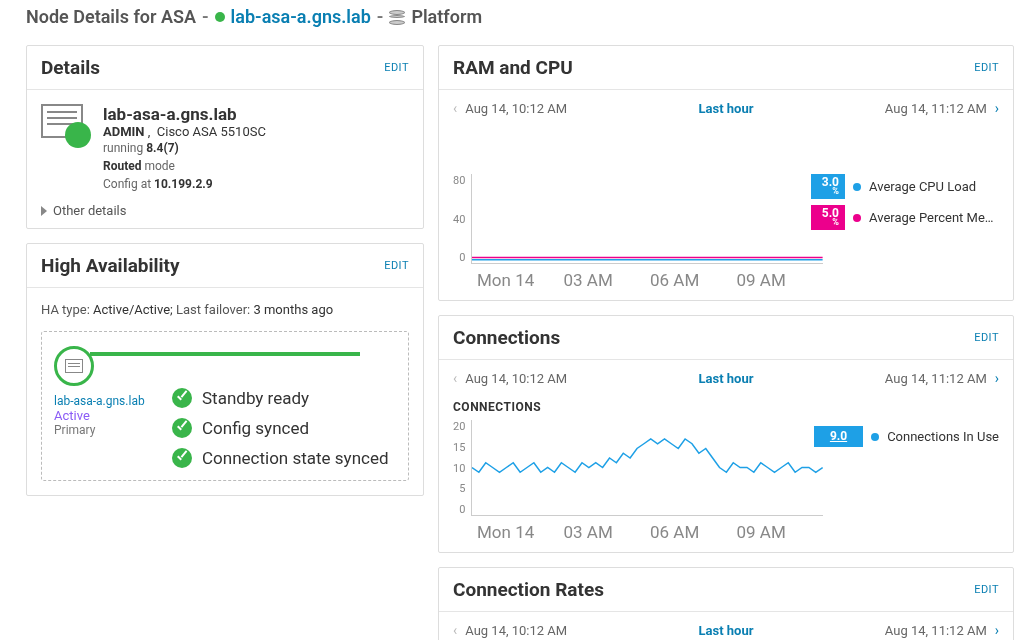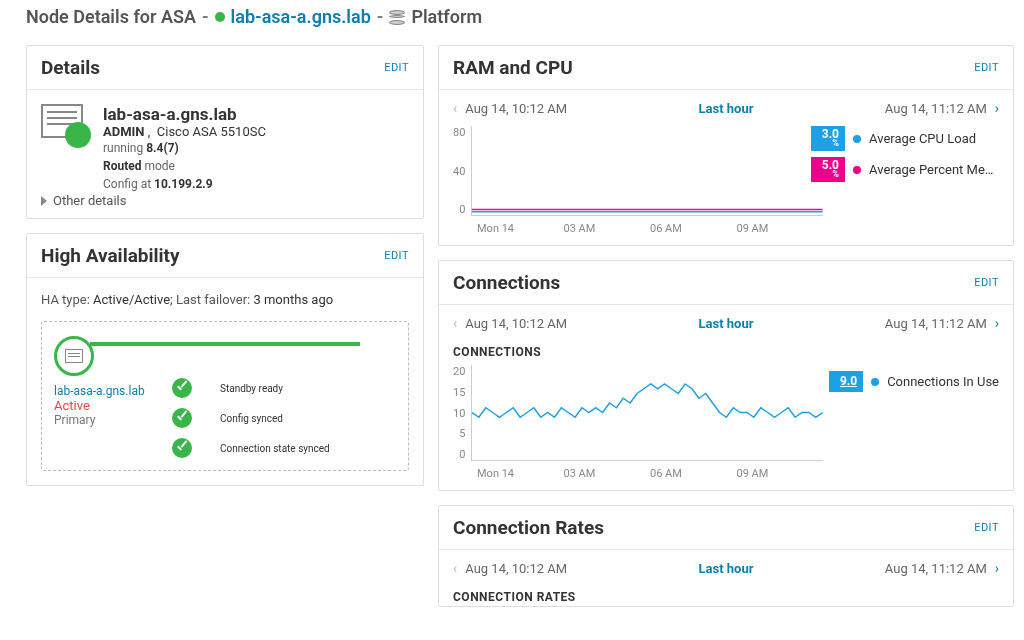--- a/index.html
+++ b/index.html
@@ -27,61 +27,61 @@
   .dev-row { display: flex; gap: 14px; }
   .dev-icon { width: 48px; height: 42px; position: relative; }
   .dev-icon .box { position: absolute; inset: 0 6px 8px 0; border: 2px solid #888; background: #fff; }
   .dev-icon .box::before { content: ""; position: absolute; left: 4px; right: 4px; top: 5px; height: 2px; background: #888; box-shadow: 0 6px 0 #888, 0 12px 0 #888; }
   .dev-icon .dot { position: absolute; right: -2px; bottom: -2px; width: 26px; height: 26px; border-radius: 50%; background: #39b54a; }
   .dev-meta h3 { font-size: 17px; font-weight: 700; }
   .dev-meta .l1 { font-size: 13px; color: #333; }
   .dev-meta .l1 b { font-weight: 700; }
   .dev-meta .l2, .dev-meta .l3, .dev-meta .l4 { font-size: 12px; color: #666; line-height: 1.5; }
   .dev-meta b { color: #333; }
-  .other { font-size: 13px; color: #555; cursor: pointer; display: flex; align-items: center; gap: 6px; }
+  .other { margin-top: 10px; font-size: 13px; color: #555; cursor: pointer; display: flex; align-items: center; gap: 6px; }
   .tri { width: 0; height: 0; border-top: 5px solid transparent; border-bottom: 5px solid transparent; border-left: 6px solid #888; }
 
   
   .ha-body { padding: 14px; }
   .ha-top { font-size: 13px; color: #555; margin-bottom: 14px; }
   .ha-diag { border: 1px dashed #bbb; border-radius: 3px; padding: 14px 12px 16px; position: relative; }
   .ha-nodes { display: flex; justify-content: space-between; align-items: flex-start; position: relative; }
   .ha-line { position: absolute; top: 20px; left: 48px; right: 48px; height: 4px; background: #39b54a; z-index: 0; }
   .ha-node { position: relative; z-index: 1; text-align: left; width: 96px; }
   .ha-node.right { text-align: right; }
   .ha-circ { width: 40px; height: 40px; border: 3px solid #39b54a; border-radius: 50%; background: #fff; display: flex; align-items: center; justify-content: center; }
   .ha-node.right .ha-circ { margin-left: auto; }
   .ha-circ .mini { width: 18px; height: 14px; border: 1.5px solid #888; position: relative; }
   .ha-circ .mini::before { content: ""; position: absolute; left: 2px; right: 2px; top: 3px; height: 1px; background: #888; box-shadow: 0 3px 0 #888; }
   .ha-node .nm { font-size: 12px; color: #0a7fb2; margin-top: 8px; }
   .ha-node .nm.it { color: #555; font-style: italic; }
-  .ha-node .st { font-size: 13px; color: #ef4444; }
+  .ha-node .st { font-size: 13px; color: #8b5cf6; }
   .ha-node .rl { font-size: 12px; color: #777; }
   .ha-checks { position: absolute; left: 130px; top: 56px; display: flex; flex-direction: column; gap: 10px; }
-  .ck { display: flex; align-items: center; gap: 28px; font-size: 10px; color: #333; }
+  .ck { display: flex; align-items: center; gap: 10px; font-size: 17px; color: #333; }
   .ck .ok { width: 20px; height: 20px; border-radius: 50%; background: #39b54a; position: relative; flex: none; }
   .ck .ok::after { content: ""; position: absolute; left: 5px; top: 9px; width: 5px; height: 2px; background: #fff; transform: rotate(45deg); }
   .ck .ok::before { content: ""; position: absolute; left: 8px; top: 5px; width: 8px; height: 2px; background: #fff; transform: rotate(-50deg); }
   .ha-diag { height: 150px; }
 
   
   .time-row { display: flex; align-items: center; justify-content: space-between; padding: 10px 14px; font-size: 13px; color: #666; }
   .time-row .mid { color: #0a7fb2; font-weight: 700; }
   .time-row .lr { display: flex; align-items: center; gap: 8px; }
   .chev { color: #0a7fb2; font-size: 14px; cursor: pointer; user-select: none; }
   .chev.off { color: #bbb; cursor: default; }
 
   .chart-zone { padding: 0 14px 10px; position: relative; }
   .chart-title { font-size: 12px; letter-spacing: .5px; color: #333; font-weight: 700; margin: 4px 0 6px; }
   .chart-title .sub { text-transform: none; font-weight: 400; color: #777; letter-spacing: 0; margin-left: 6px; }
   .plot { display: flex; }
   .yaxis { display: flex; flex-direction: column; justify-content: space-between; align-items: flex-end; font-size: 11px; color: #888; padding-right: 6px; }
   .plot-area { flex: 1; position: relative; border-left: 1px solid #ccc; border-bottom: 1px solid #ccc; }
   svg.series { position: absolute; inset: 0; width: 100%; height: 100%; }
-  .xaxis { display: flex; font-size: 11px; color: #888; padding-top: 6px; }
+  .xaxis { display: flex; font-size: 17px; color: #888; padding-top: 6px; }
   .xaxis span { flex: 1; text-align: left; }
 
   .legend { position: absolute; top: 0; right: 14px; display: flex; flex-direction: column; gap: 6px; }
   .lg-row { display: flex; align-items: center; gap: 8px; font-size: 13px; color: #333; }
   .lg-badge { padding: 2px 6px; color: #fff; font-weight: 700; font-size: 12px; line-height: 1.1; text-align: right; min-width: 34px; }
   .lg-badge .u { font-size: 9px; display: block; margin-top: -2px; }
   .lg-dot { width: 8px; height: 8px; border-radius: 50%; }
   .lg-txt { max-width: 130px; white-space: nowrap; overflow: hidden; text-overflow: ellipsis; }
 
   .card.cr .chart-zone { padding-bottom: 0; }
@@ -211,21 +211,21 @@
               <span class="lg-badge" style="background:#1ea0e6"><span>3.0</span><span class="u">%</span></span>
               <span class="lg-dot" style="background:#1ea0e6"></span>
               <span class="lg-txt">Average CPU Load</span>
             </div>
             <div class="lg-row">
               <span class="lg-badge" style="background:#ec008c"><span>5.0</span><span class="u">%</span></span>
               <span class="lg-dot" style="background:#ec008c"></span>
               <span class="lg-txt">Average Percent Memory Used</span>
             </div>
           </div>
-          <div class="plot" style="height:90px; width:370px;">
+          <div class="plot" style="height:90px; width:370px;margin-top:48px;">
             <div class="yaxis" style="height:90px;">
                 <span>80</span>
                 <span>40</span>
                 <span>0</span>
               </div>
             <div class="plot-area">
               <svg class="series" id="svg-ramcpu" viewBox="0 0 100 100" preserveAspectRatio="none">
                   <polyline points="0.00,96.25 5.26,96.25 10.53,96.25 15.79,96.25 21.05,96.25 26.32,96.25 31.58,96.25 36.84,96.25 42.11,96.25 47.37,96.25 52.63,96.25 57.89,96.25 63.16,96.25 68.42,96.25 73.68,96.25 78.95,96.25 84.21,96.25 89.47,96.25 94.74,96.25 100.00,96.25" fill="none" stroke="#1ea0e6" stroke-width="1.5" vector-effect="non-scaling-stroke"></polyline>
                   <polyline points="0.00,93.75 5.26,93.75 10.53,93.75 15.79,93.75 21.05,93.75 26.32,93.75 31.58,93.75 36.84,93.75 42.11,93.75 47.37,93.75 52.63,93.75 57.89,93.75 63.16,93.75 68.42,93.75 73.68,93.75 78.95,93.75 84.21,93.75 89.47,93.75 94.74,93.75 100.00,93.75" fill="none" stroke="#ec008c" stroke-width="1.5" vector-effect="non-scaling-stroke"></polyline>
                 </svg>
@@ -253,21 +253,21 @@
           <span class="mid">Last hour</span>
           <span class="lr">
               <span>Aug 14, 11:12 AM</span>
               <span class="chev">›</span>
             </span>
         </div>
         <div class="chart-zone">
           <div class="chart-title"><span>CONNECTIONS</span></div>
           <div class="legend" style="top:26px;">
             <div class="lg-row">
-              <span class="lg-badge" style="background:#1ea0e6; padding:4px 6px;text-decoration:underline;"><span>9.0</span></span>
+              <span class="lg-badge" style="background:#1ea0e6; padding:4px 16px;text-decoration:underline;"><span>9.0</span></span>
               <span class="lg-dot" style="background:#1ea0e6"></span>
               <span class="lg-txt">Connections In Use</span>
             </div>
           </div>
           <div class="plot" style="height:96px; width:370px;">
             <div class="yaxis" style="height:96px;">
               <span>20</span>
               <span>15</span>
               <span>10</span>
               <span>5</span>

